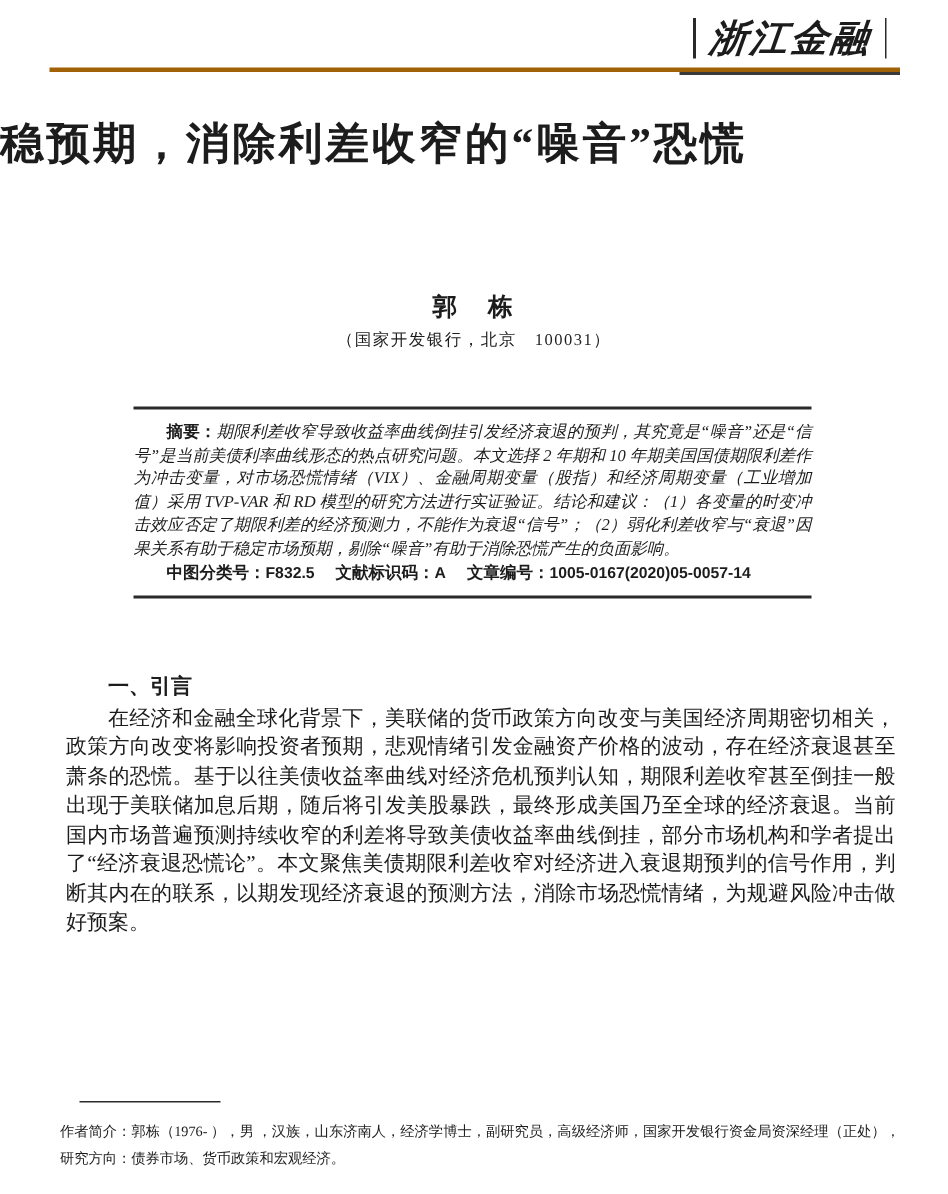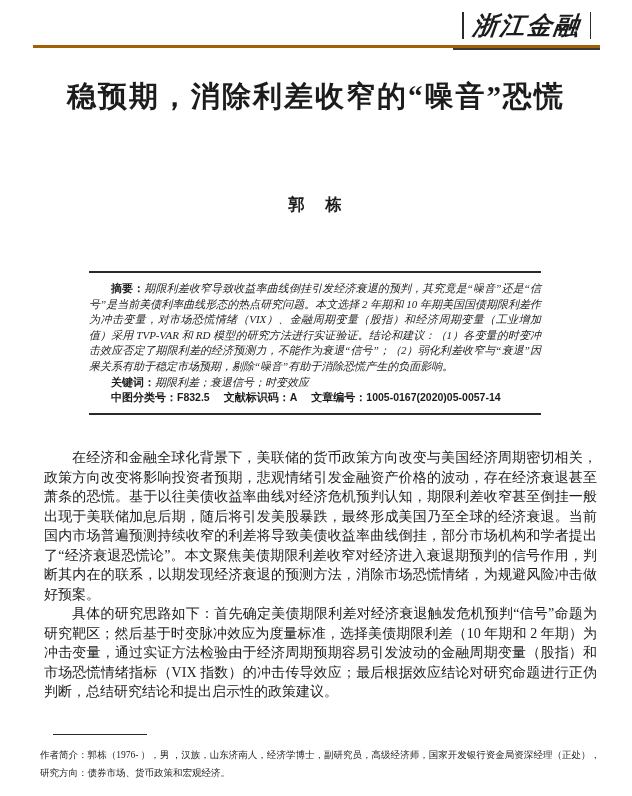--- a/index.html
+++ b/index.html
@@ -54,21 +54,21 @@
   .logo-underline {
     position: absolute;
     left: 0; right: 0; bottom: -5px;
     border-bottom: 2px solid #3a3a3a;
   }
 
   
   .title {
     position: absolute;
     top: 78px; left: 0; right: 0;
-    text-align: center;
+    text-align: left;
     font-size: 29px;
     line-height: 36px;
     font-weight: bold;
     letter-spacing: 2px;
   }
   .subtitle {
     position: absolute;
     top: 134px; left: 0; right: 0;
     text-align: center;
     font-size: 17px;
@@ -155,28 +155,28 @@
     <span class="logo-wrap">
       <span class="vbar"></span>
       <span class="logo">浙江金融</span>
       <span class="vbar"></span>
       <span class="logo-underline"></span>
     </span>
   </div>
 
   <div class="title">稳预期，消除利差收窄的“噪音”恐慌</div>
   <div class="author">郭　栋</div>
+  <div class="affiliation">（国家开发银行，北京　100031）</div>
 
   <div class="abstract">
     <p><span class="abs-label">摘要：</span><span class="abs-text">期限利差收窄导致收益率曲线倒挂引发经济衰退的预判，其究竟是“噪音”还是“信号”是当前美债利率曲线形态的热点研究问题。本文选择 2 年期和 10 年期美国国债期限利差作为冲击变量，对市场恐慌情绪（VIX）、金融周期变量（股指）和经济周期变量（工业增加值）采用 TVP-VAR 和 RD 模型的研究方法进行实证验证。结论和建议：（1）各变量的时变冲击效应否定了期限利差的经济预测力，不能作为衰退“信号”；（2）弱化利差收窄与“衰退”因果关系有助于稳定市场预期，剔除“噪音”有助于消除恐慌产生的负面影响。</span></p>
-    <p><span class="kw-label">关键词：</span><span class="kw-value">期限利差；衰退信号；时变效应</span></p>
     <p class="meta-line"><span class="meta-label">中图分类号：</span><span class="meta-value">F832.5</span><span class="meta-gap"></span><span class="meta-label">文献标识码：</span><span class="meta-value">A</span><span class="meta-gap"></span><span class="meta-label">文章编号：</span><span class="meta-value">1005-0167(2020)05-0057-14</span></p>
   </div>
 
   <div class="body-text">
+    <h2 class="section-heading">一、引言</h2>
     <p>在经济和金融全球化背景下，美联储的货币政策方向改变与美国经济周期密切相关，政策方向改变将影响投资者预期，悲观情绪引发金融资产价格的波动，存在经济衰退甚至萧条的恐慌。基于以往美债收益率曲线对经济危机预判认知，期限利差收窄甚至倒挂一般出现于美联储加息后期，随后将引发美股暴跌，最终形成美国乃至全球的经济衰退。当前国内市场普遍预测持续收窄的利差将导致美债收益率曲线倒挂，部分市场机构和学者提出了“经济衰退恐慌论”。本文聚焦美债期限利差收窄对经济进入衰退期预判的信号作用，判断其内在的联系，以期发现经济衰退的预测方法，消除市场恐慌情绪，为规避风险冲击做好预案。</p>
-    <p>具体的研究思路如下：首先确定美债期限利差对经济衰退触发危机预判“信号”命题为研究靶区；然后基于时变脉冲效应为度量标准，选择美债期限利差（10 年期和 2 年期）为冲击变量，通过实证方法检验由于经济周期预期容易引发波动的金融周期变量（股指）和市场恐慌情绪指标（VIX 指数）的冲击传导效应；最后根据效应结论对研究命题进行正伪判断，总结研究结论和提出启示性的政策建议。</p>
   </div>
 
   <div class="footnote-rule"></div>
   <div class="bio"><span class="bio-label">作者简介：</span><span>郭栋（1976- ），男 ，汉族，山东济南人，经济学博士，副研究员，高级经济师，国家开发银行资金局资深经理（正处），研究方向：债券市场、货币政策和宏观经济。</span></div>
 
 </div>
 
 </body></html>

